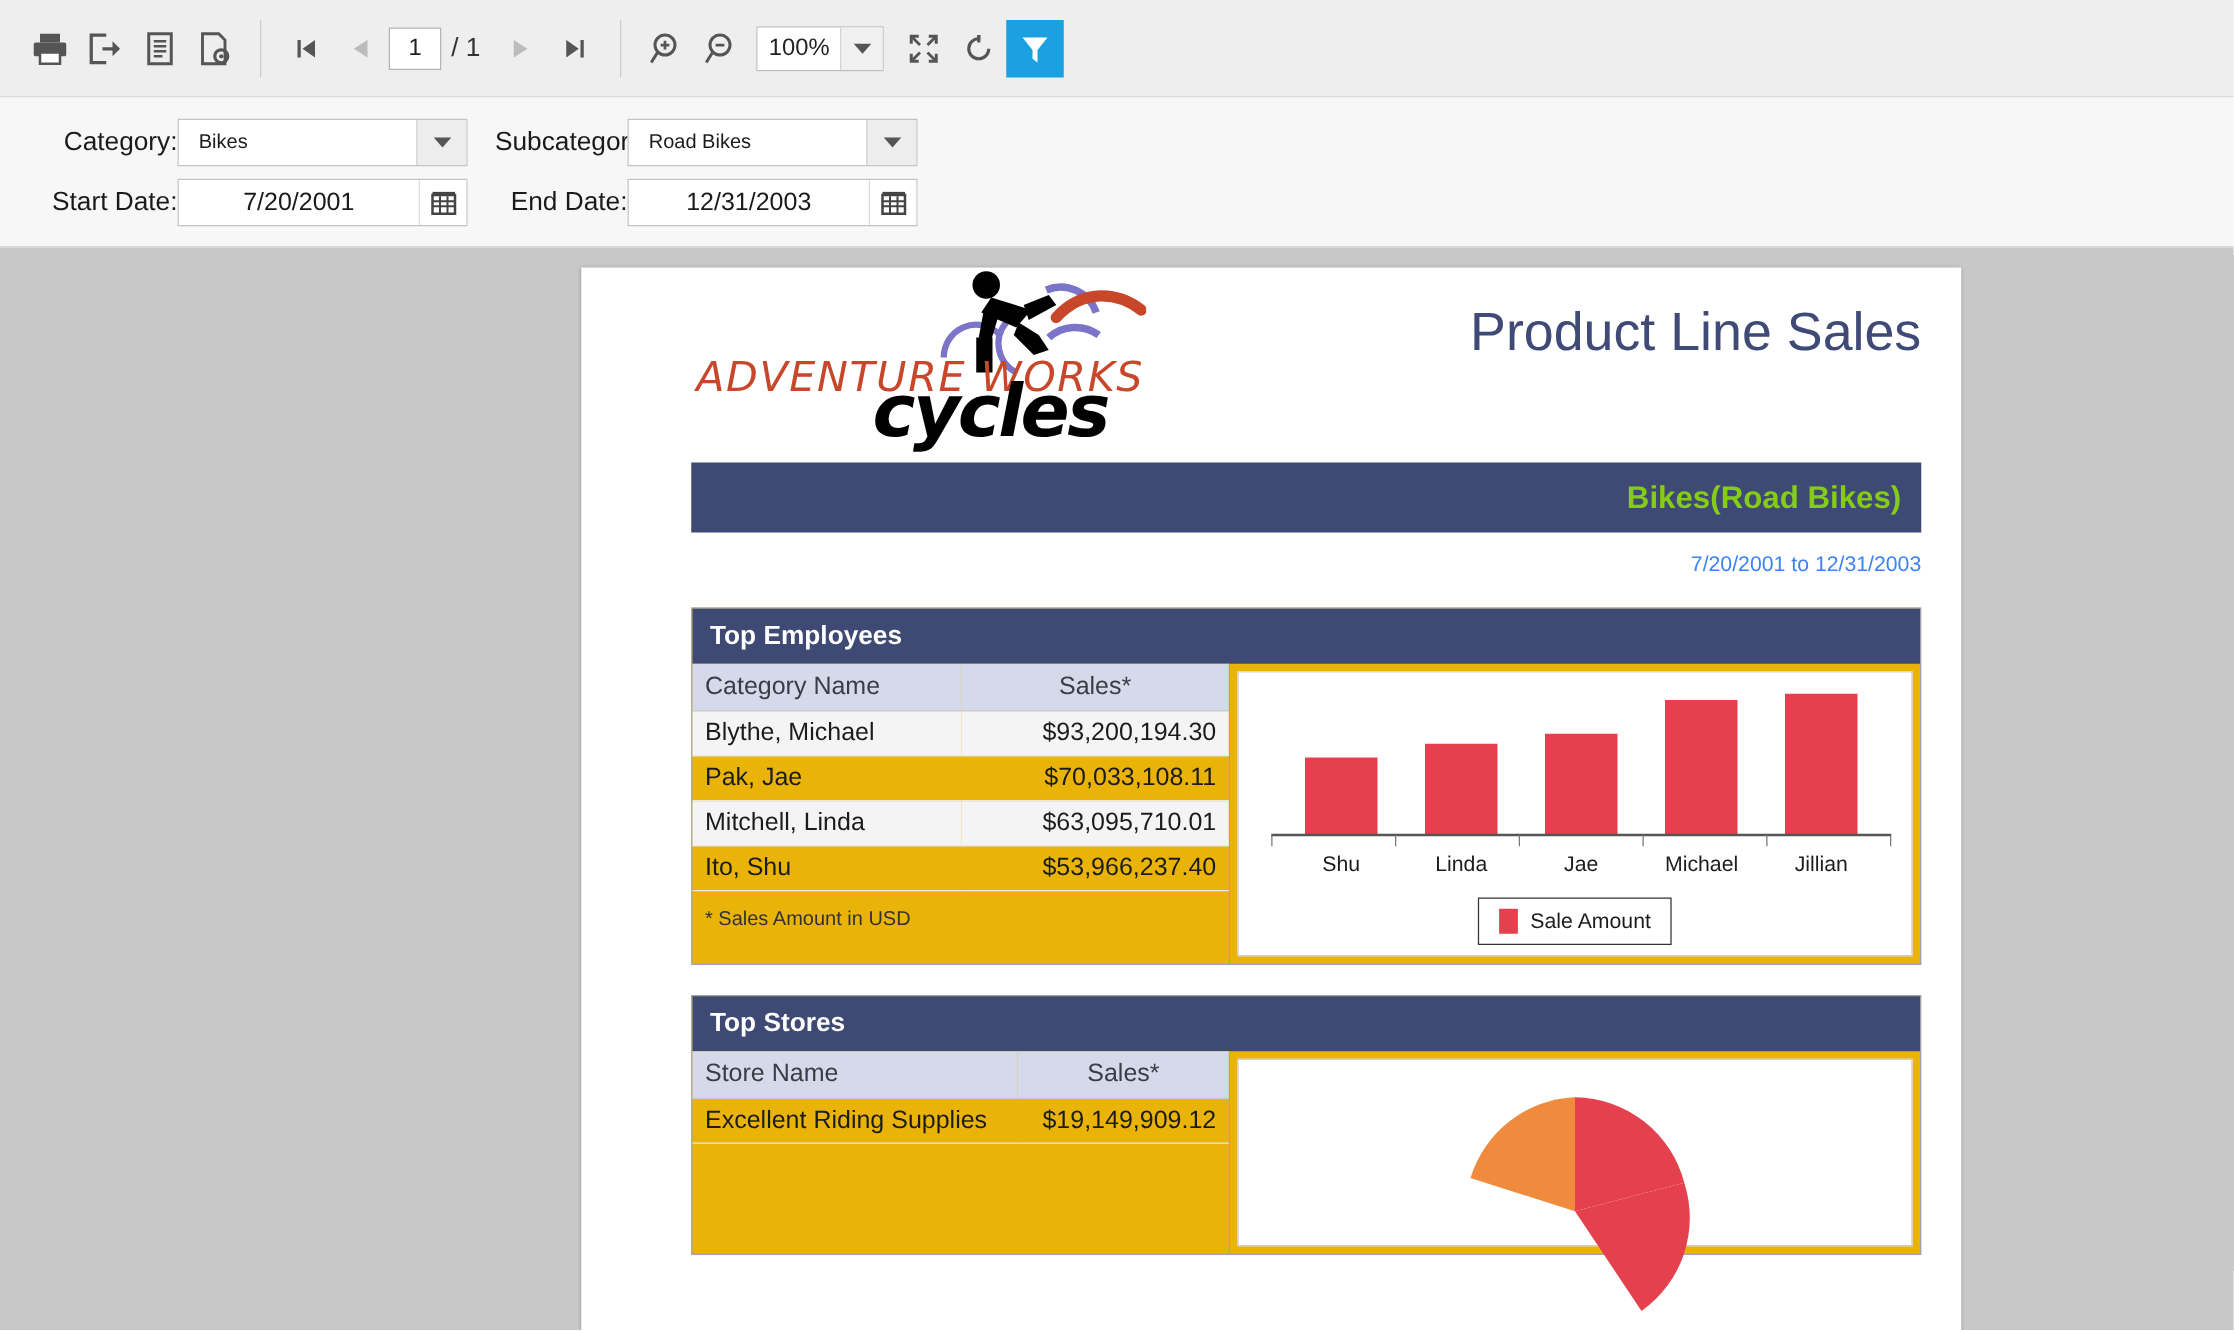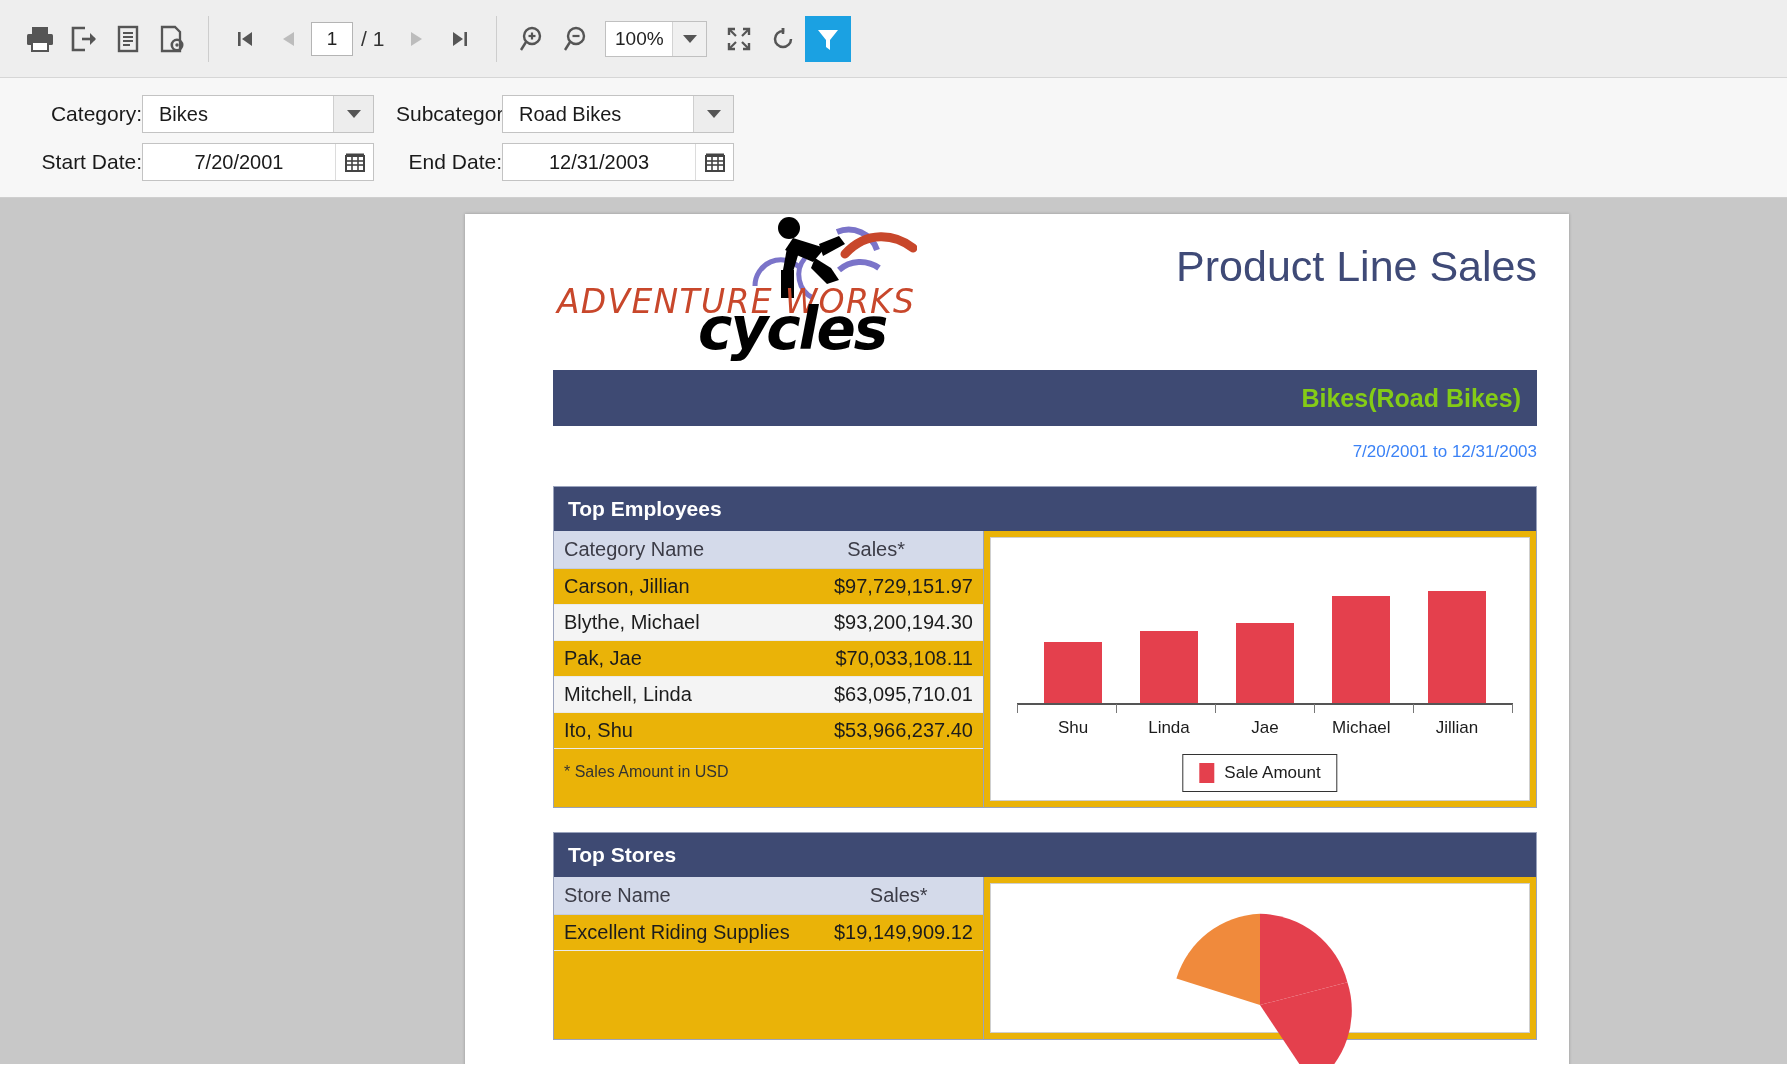--- a/index.html
+++ b/index.html
@@ -107,21 +107,21 @@
   .combo {
     display: flex; align-items: stretch;
     width: 232px; height: 38px;
     border: 1px solid #c3c3c3;
     background: #fff;
   }
   .combo-val {
     flex: 1;
     display: flex; align-items: center;
     padding-left: 16px;
-    font-size: 20px;
+    font-size: 16px;
     color: #1a1a1a;
     overflow: hidden; white-space: nowrap;
   }
   .combo-btn {
     width: 40px;
     background: #ededed;
     border-left: 1px solid #cfcfcf;
     display: flex; align-items: center; justify-content: center;
   }
   .datebox {
@@ -546,24 +546,20 @@
       <div class="sec-body">
         <div class="sec-table">
           <table class="tbl">
             <thead>
               <tr>
                 <th>Category Name</th>
                 <th class="num">Sales*</th>
               </tr>
             </thead>
             <tbody>
-              <tr>
-                <td>Carson, Jillian</td>
-                <td class="num">$97,729,151.97</td>
-              </tr>
               <tr class="alt">
                 <td>Blythe, Michael</td>
                 <td class="num">$93,200,194.30</td>
               </tr>
               <tr>
                 <td>Pak, Jae</td>
                 <td class="num">$70,033,108.11</td>
               </tr>
               <tr class="alt">
                 <td>Mitchell, Linda</td>

